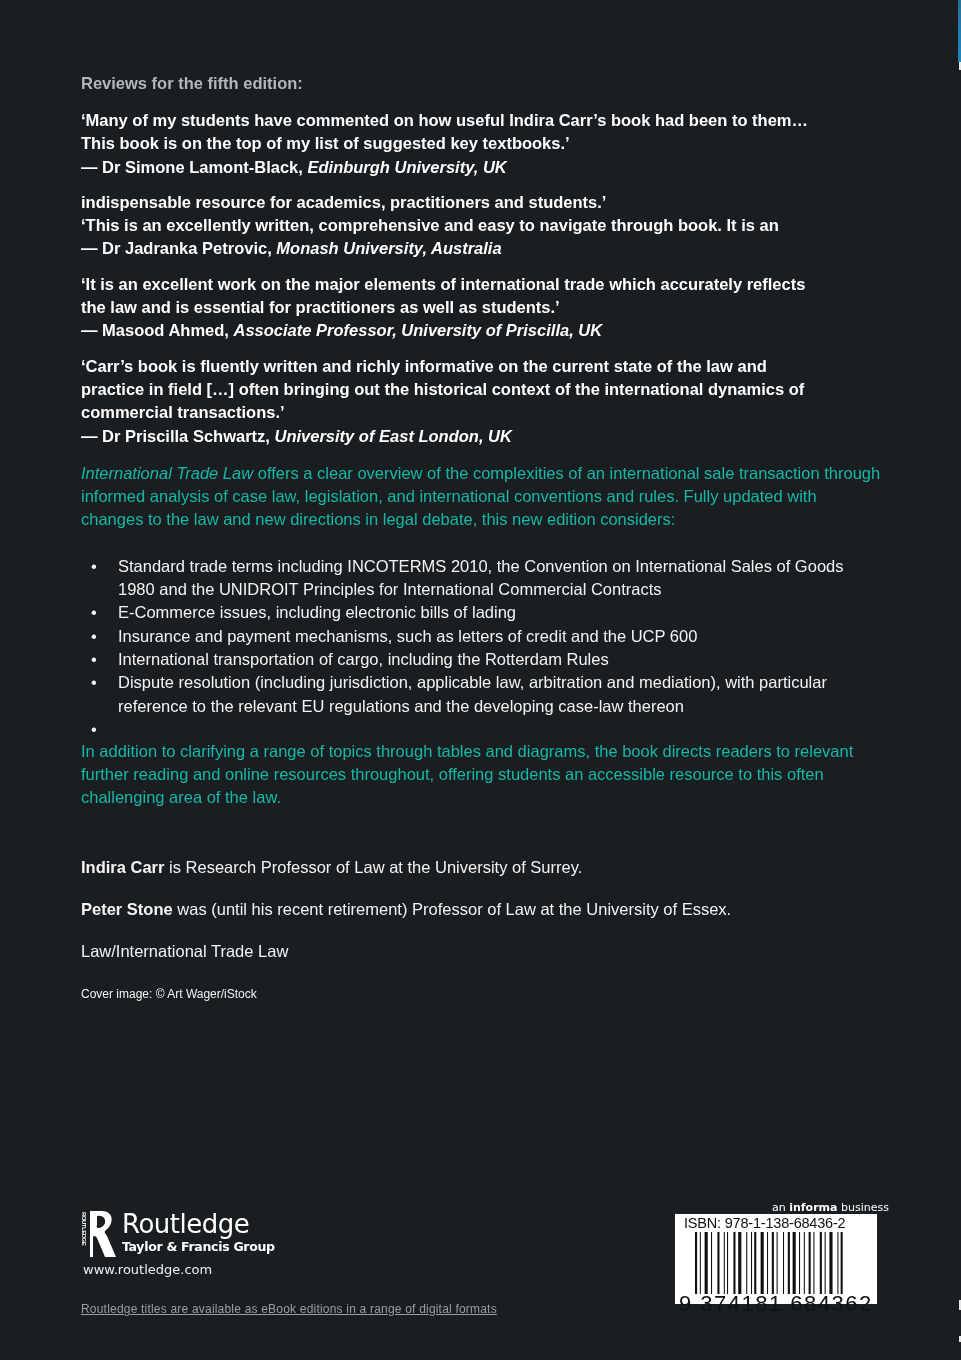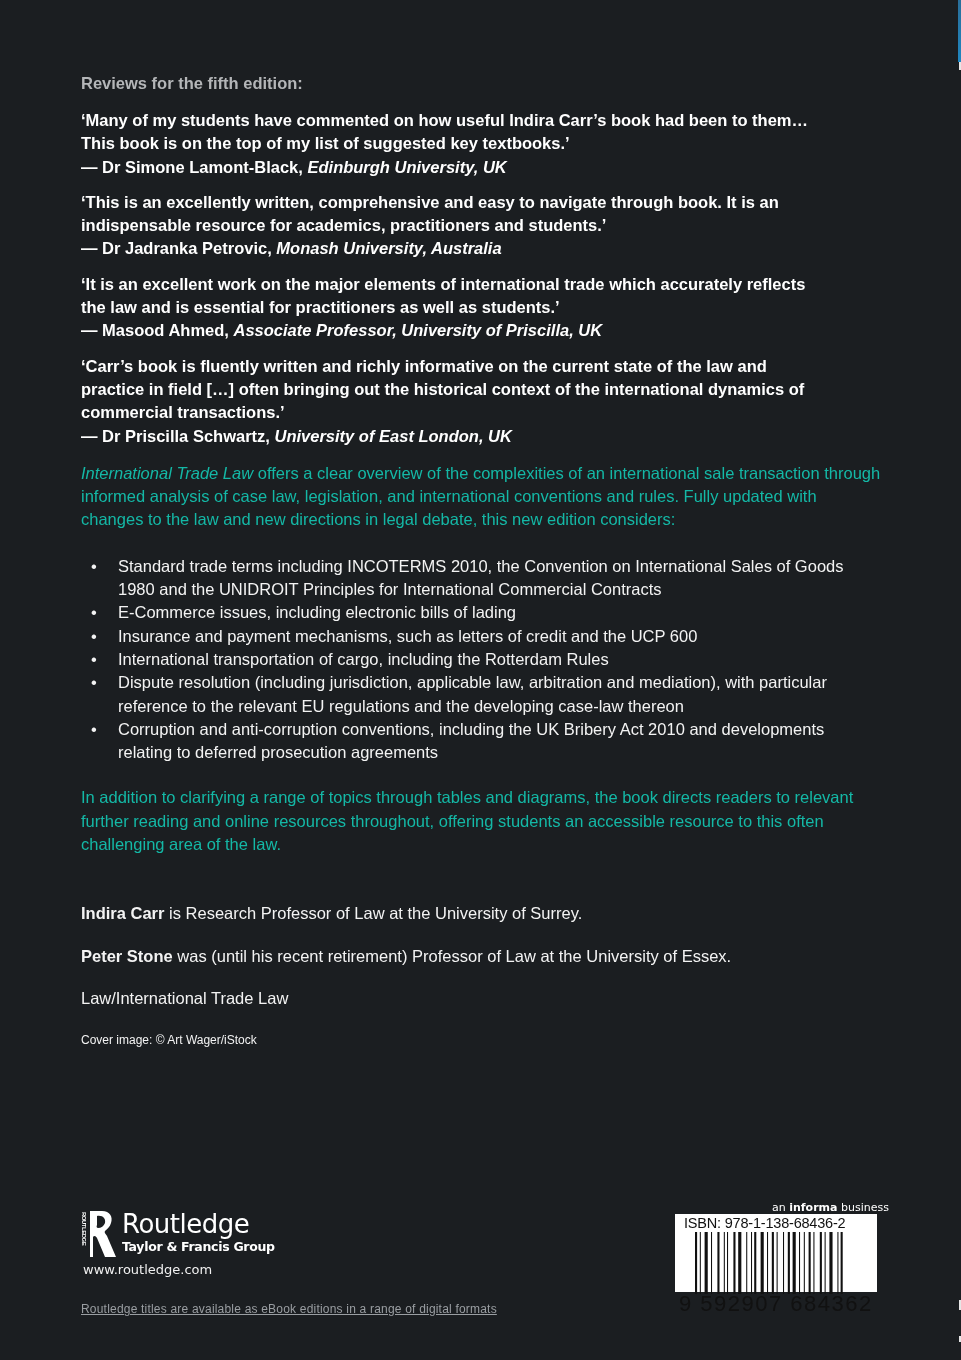--- a/index.html
+++ b/index.html
@@ -44,21 +44,21 @@
     letter-spacing: -0.5px; line-height: 7px;
   }
   .pub-names { margin-left: 6px; }
   .pub-name { font-size: 26px; line-height: 28px; color: #fff; font-family: "DejaVu Sans", sans-serif; letter-spacing: -0.5px; }
   .pub-group { font-size: 12.5px; color: #fff; font-family: "DejaVu Sans", sans-serif; font-weight: bold; letter-spacing: -0.3px; margin-top: 1px; }
   .pub-url { font-size: 13px; color: #f0f0f0; font-family: "DejaVu Sans", sans-serif; margin-top: 4px; margin-left: 3px; }
   .ebook-note { position: absolute; left: 81px; top: 1302px; font-size: 12px; color: #9a9ea2; font-family: "Liberation Sans", sans-serif; letter-spacing: 0.2px; text-decoration: underline; }
 
   .informa { position: absolute; left: 772px; top: 1201px; font-size: 11px; color: #fff; font-family: "DejaVu Sans", sans-serif; }
   .informa b { font-weight: bold; }
-  .barcode-box { position: absolute; left: 675px; top: 1214px; width: 202px; height: 78px; background: #ffffff; color: #111; }
+  .barcode-box { position: absolute; left: 675px; top: 1214px; width: 202px; height: 90px; background: #ffffff; color: #111; }
   .isbn-text { position: absolute; left: 9px; top: 1px; font-size: 14.5px; letter-spacing: -0.2px; color: #111; font-family: "Liberation Sans", sans-serif; }
   .bars { position: absolute; left: 20px; top: 18px; width: 178px; height: 62px; }
   .barcode-digits { position: absolute; left: 4px; top: 77px; font-size: 22px; letter-spacing: 1.5px; color: #111; font-family: "Liberation Sans", sans-serif; }
 </style>
 </head>
 <body>
 
 <div class="spine-strip"></div>
 <div class="spine-mark" style="top:62px;height:8px;"></div>
 <div class="spine-mark" style="top:1300px;height:10px;"></div>
@@ -66,22 +66,22 @@
 
 <div class="content">
   <div class="reviews-heading">Reviews for the fifth edition:</div>
   <div id="reviews">
       <div class="review">
         <div>‘Many of my students have commented on how useful Indira Carr’s book had been to them…</div>
         <div>This book is on the top of my list of suggested key textbooks.’</div>
         <div class="attr"><span>— Dr Simone Lamont-Black,</span> <i>Edinburgh University, UK</i></div>
       </div>
       <div class="review">
+        <div>indispensable resource for academics, practitioners and students.’</div>
         <div>‘This is an excellently written, comprehensive and easy to navigate through book. It is an</div>
-        <div>indispensable resource for academics, practitioners and students.’</div>
         <div class="attr"><span>— Dr Jadranka Petrovic,</span> <i>Monash University, Australia</i></div>
       </div>
       <div class="review">
         <div>‘It is an excellent work on the major elements of international trade which accurately reflects</div>
         <div>the law and is essential for practitioners as well as students.’</div>
         <div class="attr"><span>— Masood Ahmed,</span> <i>Associate Professor, University of Priscilla, UK</i></div>
       </div>
       <div class="review">
         <div>‘Carr’s book is fluently written and richly informative on the current state of the law and</div>
         <div>practice in field […] often bringing out the historical context of the international dynamics of</div>
@@ -91,21 +91,21 @@
     </div>
 
   <p class="para desc"><i>International Trade Law</i><span> offers a clear overview of the complexities of an international sale transaction through informed analysis of case law, legislation, and international conventions and rules. Fully updated with changes to the law and new directions in legal debate, this new edition considers:</span></p>
 
   <ul class="topics" id="topics">
       <li><span class="bullet">•</span><span>Standard trade terms including INCOTERMS 2010, the Convention on International Sales of Goods 1980 and the UNIDROIT Principles for International Commercial Contracts</span></li>
       <li><span class="bullet">•</span><span>E-Commerce issues, including electronic bills of lading</span></li>
       <li><span class="bullet">•</span><span>Insurance and payment mechanisms, such as letters of credit and the UCP 600</span></li>
       <li><span class="bullet">•</span><span>International transportation of cargo, including the Rotterdam Rules</span></li>
       <li><span class="bullet">•</span><span>Dispute resolution (including jurisdiction, applicable law, arbitration and mediation), with particular reference to the relevant EU regulations and the developing case-law thereon</span></li>
-      <li><span class="bullet">•</span><span>Corruption and anti-corruption conventions, including the UK Bribery Act 2010 and developments relating to deferred prosecution agreements</span></li>
+      <li><span class="bullet">•</span></li>
     </ul>
 
   <p class="para">In addition to clarifying a range of topics through tables and diagrams, the book directs readers to relevant further reading and online resources throughout, offering students an accessible resource to this often challenging area of the law.</p>
 
   <div class="bio" id="bios">
       <p><b>Indira Carr</b><span> is Research Professor of Law at the University of Surrey.</span></p>
       <p><b>Peter Stone</b><span> was (until his recent retirement) Professor of Law at the University of Essex.</span></p>
     </div>
 
   <div class="subject">Law/International Trade Law</div>
@@ -157,14 +157,14 @@
       <rect x="103.99999999999999" y="0" width="1.05" height="62" fill="#111"></rect>
       <rect x="108.79999999999998" y="0" width="1.05" height="62" fill="#111"></rect>
       <rect x="113.59999999999998" y="0" width="2.1" height="62" fill="#111"></rect>
       <rect x="118.39999999999998" y="0" width="1.05" height="62" fill="#111"></rect>
       <rect x="124.79999999999997" y="0" width="2.1" height="62" fill="#111"></rect>
       <rect x="129.59999999999997" y="0" width="1.05" height="62" fill="#111"></rect>
       <rect x="134.39999999999995" y="0" width="3.1500000000000004" height="62" fill="#111"></rect>
       <rect x="142.39999999999995" y="0" width="1.05" height="62" fill="#111"></rect>
       <rect x="145.59999999999994" y="0" width="2.1" height="62" fill="#111"></rect>
     </svg>
-  <div class="barcode-digits">9 592907 684362</div>
+  <div class="barcode-digits">9 374181 684362</div>
 </div>
 
 </body></html>

